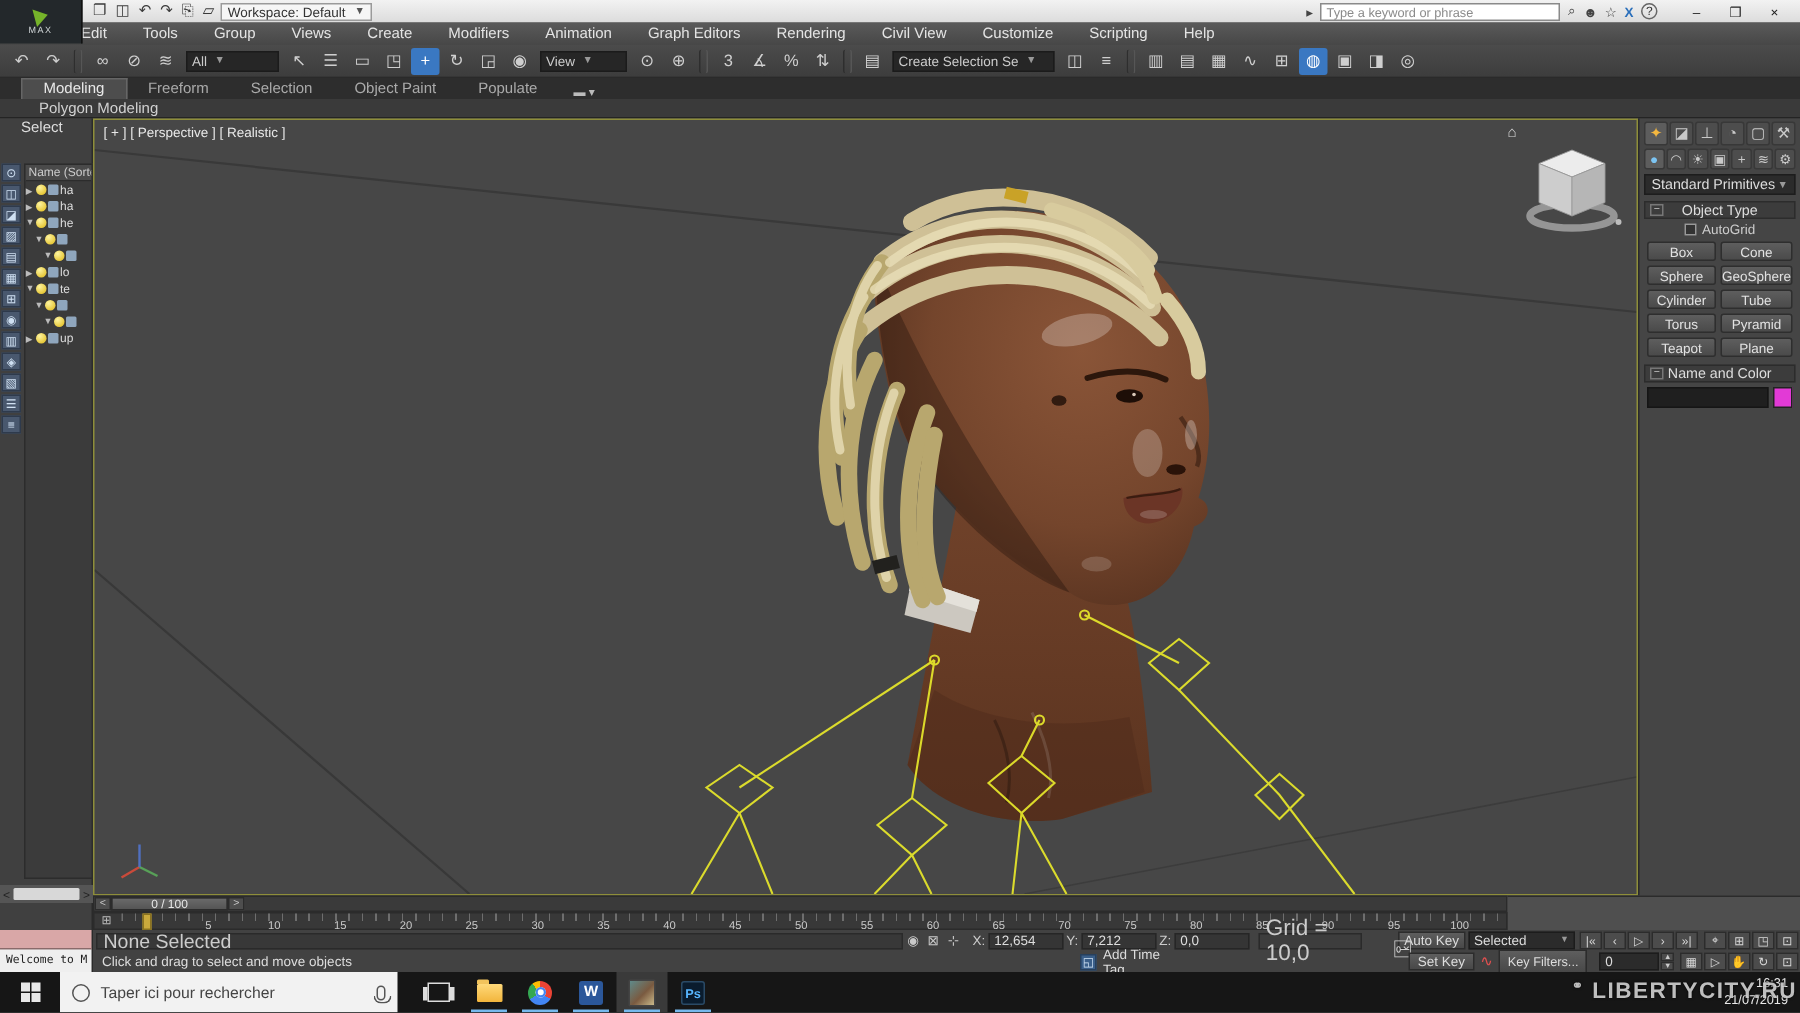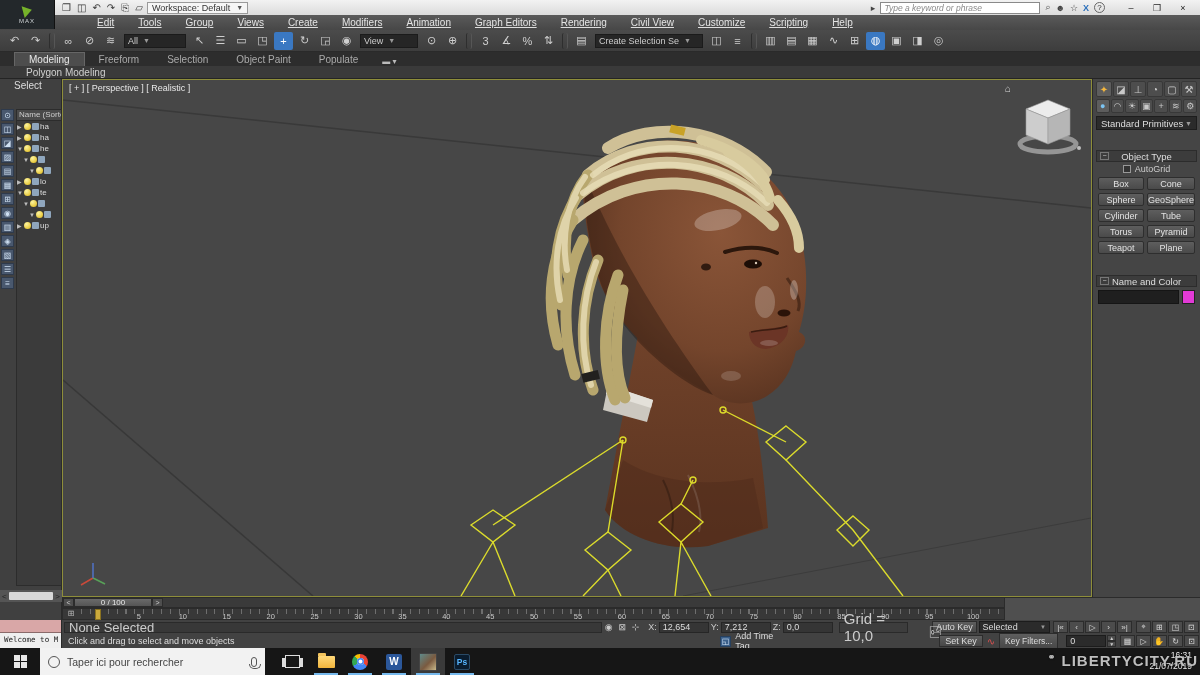--- a/index.html
+++ b/index.html
@@ -9,29 +9,29 @@
   
   .titlebar{position:absolute;left:0;top:0;width:1200px;height:15px;background:linear-gradient(#f2f2f2,#dcdcdc);color:#333;display:flex;align-items:center;}
   .maxlogo{position:absolute;left:0;top:0;width:55px;height:29px;background:#23282b;z-index:5;display:flex;flex-direction:column;align-items:center;justify-content:center;border-right:1px solid #111;}
   .maxlogo .swirl{width:0;height:0;border-left:9px solid #76b32a;border-top:6px solid transparent;border-bottom:6px solid transparent;transform:rotate(-15deg);}
   .maxlogo .mtxt{font-size:6px;color:#cfd4d6;letter-spacing:1px;margin-top:1px;}
   .qat{display:flex;align-items:center;gap:6px;margin-left:62px;font-size:10px;color:#3a3a3a;}
   .qat .qi{cursor:pointer;line-height:13px;}
   .ws{display:flex;align-items:center;border:1px solid #9a9a9a;background:#f6f6f6;height:12px;padding:0 4px;font-size:9px;margin-left:4px;cursor:pointer;}
   .ws .car{margin-left:6px;font-size:7px;color:#555;}
   .tb-right{position:absolute;right:0;top:0;height:15px;display:flex;align-items:center;gap:5px;padding-right:4px;}
-  .searchbox{width:160px;height:12px;border:1px solid #8a8a8a;background:#fff;font-style:italic;color:#8a8a8a;font-size:8.5px;padding:0 3px;display:flex;align-items:center;}
+  .searchbox{width:160px;height:12px;border:1px solid #8a8a8a;background:#fff;color:#8a8a8a;font-size:8.5px;padding:0 3px;display:flex;align-items:center;}
   .tbi{font-size:9px;color:#444;cursor:pointer;}
   .helpq{width:11px;height:11px;border:1px solid #666;border-radius:50%;font-size:8px;display:flex;align-items:center;justify-content:center;color:#333;cursor:pointer;}
   .xch{color:#2a6fbb;font-weight:bold;font-size:9px;cursor:pointer;}
   .wctrl{display:flex;margin-left:8px;}
   .wctrl div{width:26px;height:14px;display:flex;align-items:center;justify-content:center;color:#222;font-size:9px;cursor:pointer;}
 
   
-  .menubar{position:absolute;left:0;top:15px;width:1200px;height:15px;background:linear-gradient(#5a5a5a,#474747);display:flex;align-items:center;padding-left:85px;text-decoration:underline;}
+  .menubar{position:absolute;left:0;top:15px;width:1200px;height:15px;background:linear-gradient(#5a5a5a,#474747);display:flex;align-items:center;padding-left:42px;}
   .menubar .mi{padding:0 12px;font-size:10px;color:#e4e4e4;cursor:pointer;height:15px;display:flex;align-items:center;}
 
   
   .toolbar{position:absolute;left:0;top:30px;width:1200px;height:22px;background:linear-gradient(#4b4b4b,#3d3d3d);border-bottom:1px solid #2a2a2a;display:flex;align-items:center;padding-left:4px;}
   .tseg{display:flex;align-items:center;}
   .ti{width:19px;height:18px;display:flex;align-items:center;justify-content:center;color:#cfcfcf;font-size:11px;border-radius:2px;margin:0 1px;cursor:pointer;}
   .ti.active{background:#3a78c2;color:#fff;}
   .ti.sep{width:6px;border-left:1px solid #2e2e2e;border-right:1px solid #565656;height:16px;margin:0 3px;cursor:default;}
   .tdd{display:flex;align-items:center;background:#262626;border:1px solid #1b1b1b;height:14px;font-size:9px;color:#ccc;padding:0 3px;margin:0 3px;cursor:pointer;white-space:nowrap;overflow:hidden;}
   .tdd .car{margin-left:5px;font-size:7px;color:#999;}
@@ -65,21 +65,21 @@
   .homeic{position:absolute;right:80px;top:3px;font-size:10px;color:#d8d8d8;z-index:3;cursor:pointer;}
 
   
   .cpanel{position:absolute;left:1092px;top:79px;width:108px;height:518px;background:#454545;border-left:1px solid #2a2a2a;padding:2px 3px;}
   .cp-tabs,.cp-cats{display:flex;gap:1px;margin-bottom:2px;}
   .cpt{flex:1;height:16px;display:flex;align-items:center;justify-content:center;color:#c9c9c9;font-size:10px;background:#4d4d4d;border:1px solid #383838;border-radius:2px;cursor:pointer;}
   .cpt.active{background:#5d5d5d;color:#f4b73f;}
   .cp-cats .cpt{height:14px;font-size:9px;}
   .cp-cats .cpt.active{color:#7cc4f2;background:#5d5d5d;}
   .cp-dd{height:14px;background:#2b2b2b;border:1px solid #1d1d1d;display:flex;align-items:center;justify-content:space-between;padding:0 4px;font-size:9.5px;color:#ddd;margin:3px 0;cursor:pointer;}
-  .rollout{background:#3c3c3c;border:1px solid #2c2c2c;height:12px;display:flex;align-items:center;font-size:9.5px;color:#ddd;margin-top:20px;position:relative;}
+  .rollout{background:#3c3c3c;border:1px solid #2c2c2c;height:12px;display:flex;align-items:center;font-size:9.5px;color:#ddd;margin-top:4px;position:relative;}
   .rollout .minus{position:absolute;left:3px;width:9px;height:8px;border:1px solid #777;font-size:7px;line-height:6px;text-align:center;color:#ccc;}
   .rollout .rtitle{width:100%;text-align:center;}
   .agrow{display:flex;align-items:center;justify-content:center;gap:4px;height:14px;font-size:9px;color:#ccc;}
   .agrow .cb{width:8px;height:8px;border:1px solid #999;background:#333;}
   .btngrid{display:grid;grid-template-columns:1fr 1fr;gap:3px;padding:1px 2px;}
   .obtn{height:13px;background:linear-gradient(#5e5e5e,#4a4a4a);border:1px solid #2e2e2e;border-radius:2px;color:#e2e2e2;font-size:9px;display:flex;align-items:center;justify-content:center;cursor:pointer;}
   .namerow{display:flex;gap:3px;padding:3px 2px;}
   .nameinput{flex:1;height:14px;background:#1f1f1f;border:1px solid #151515;}
   .swatch{width:13px;height:14px;border:1px solid #222;cursor:pointer;}
 

